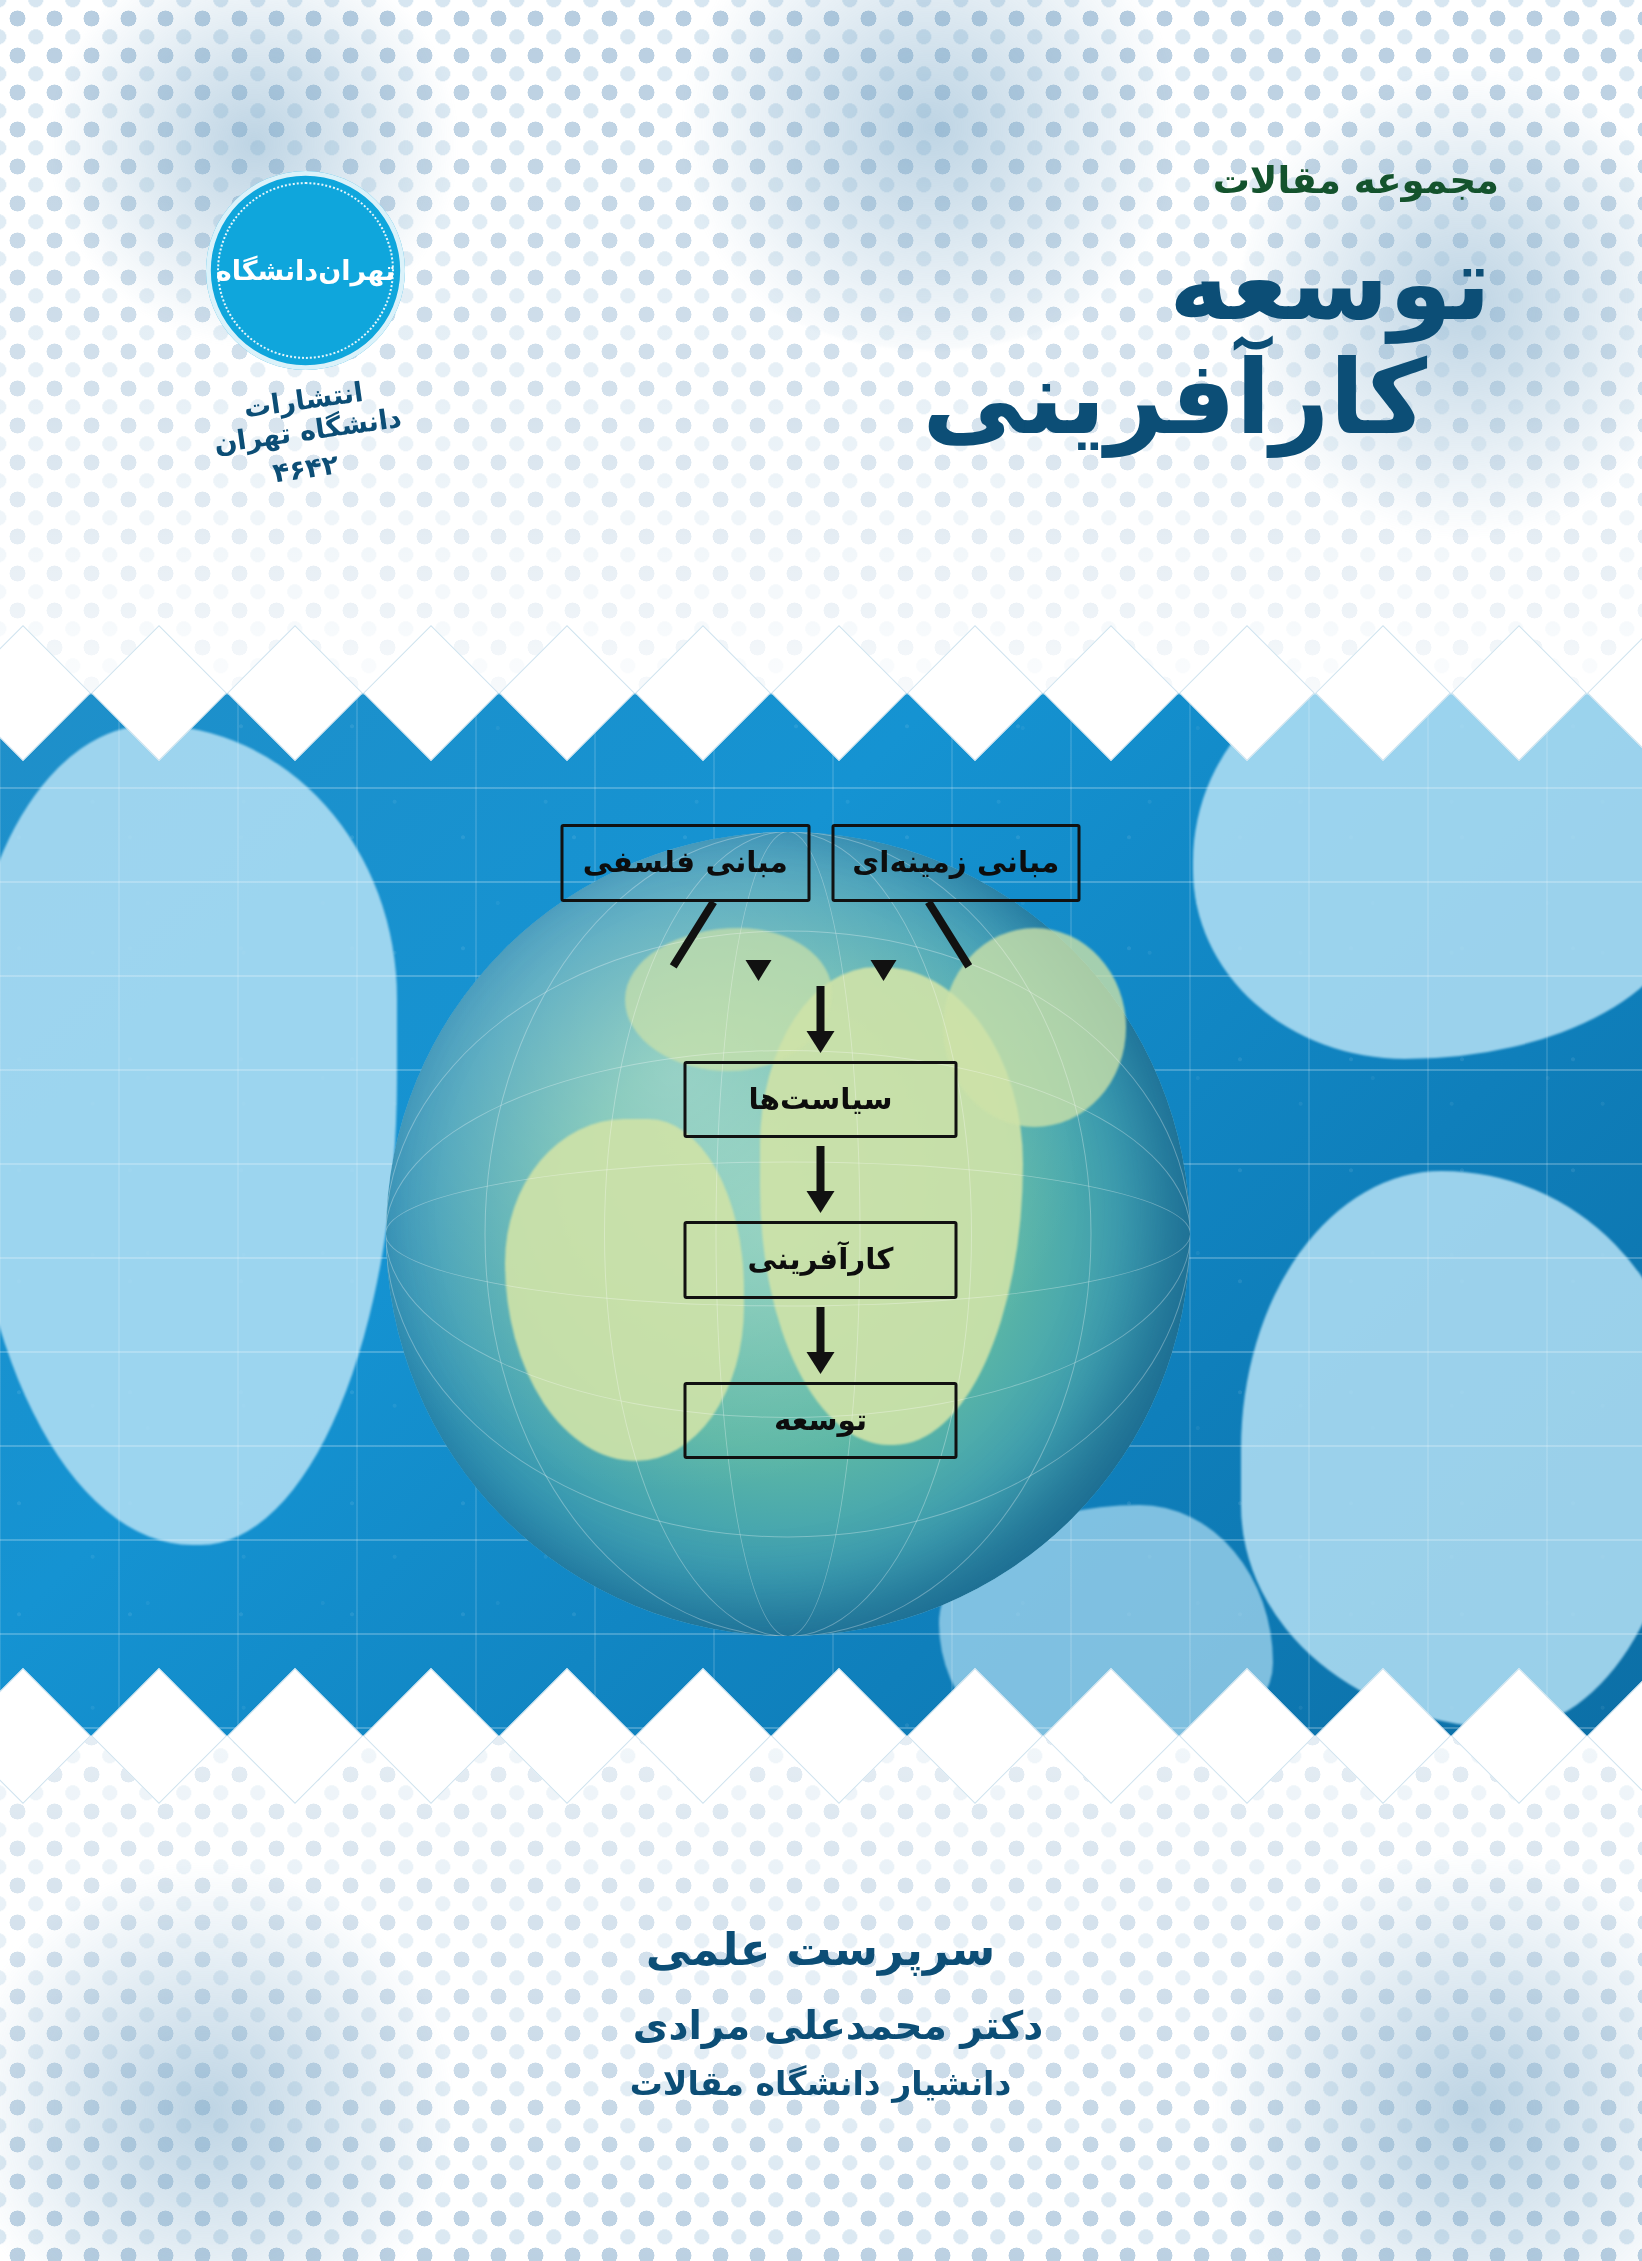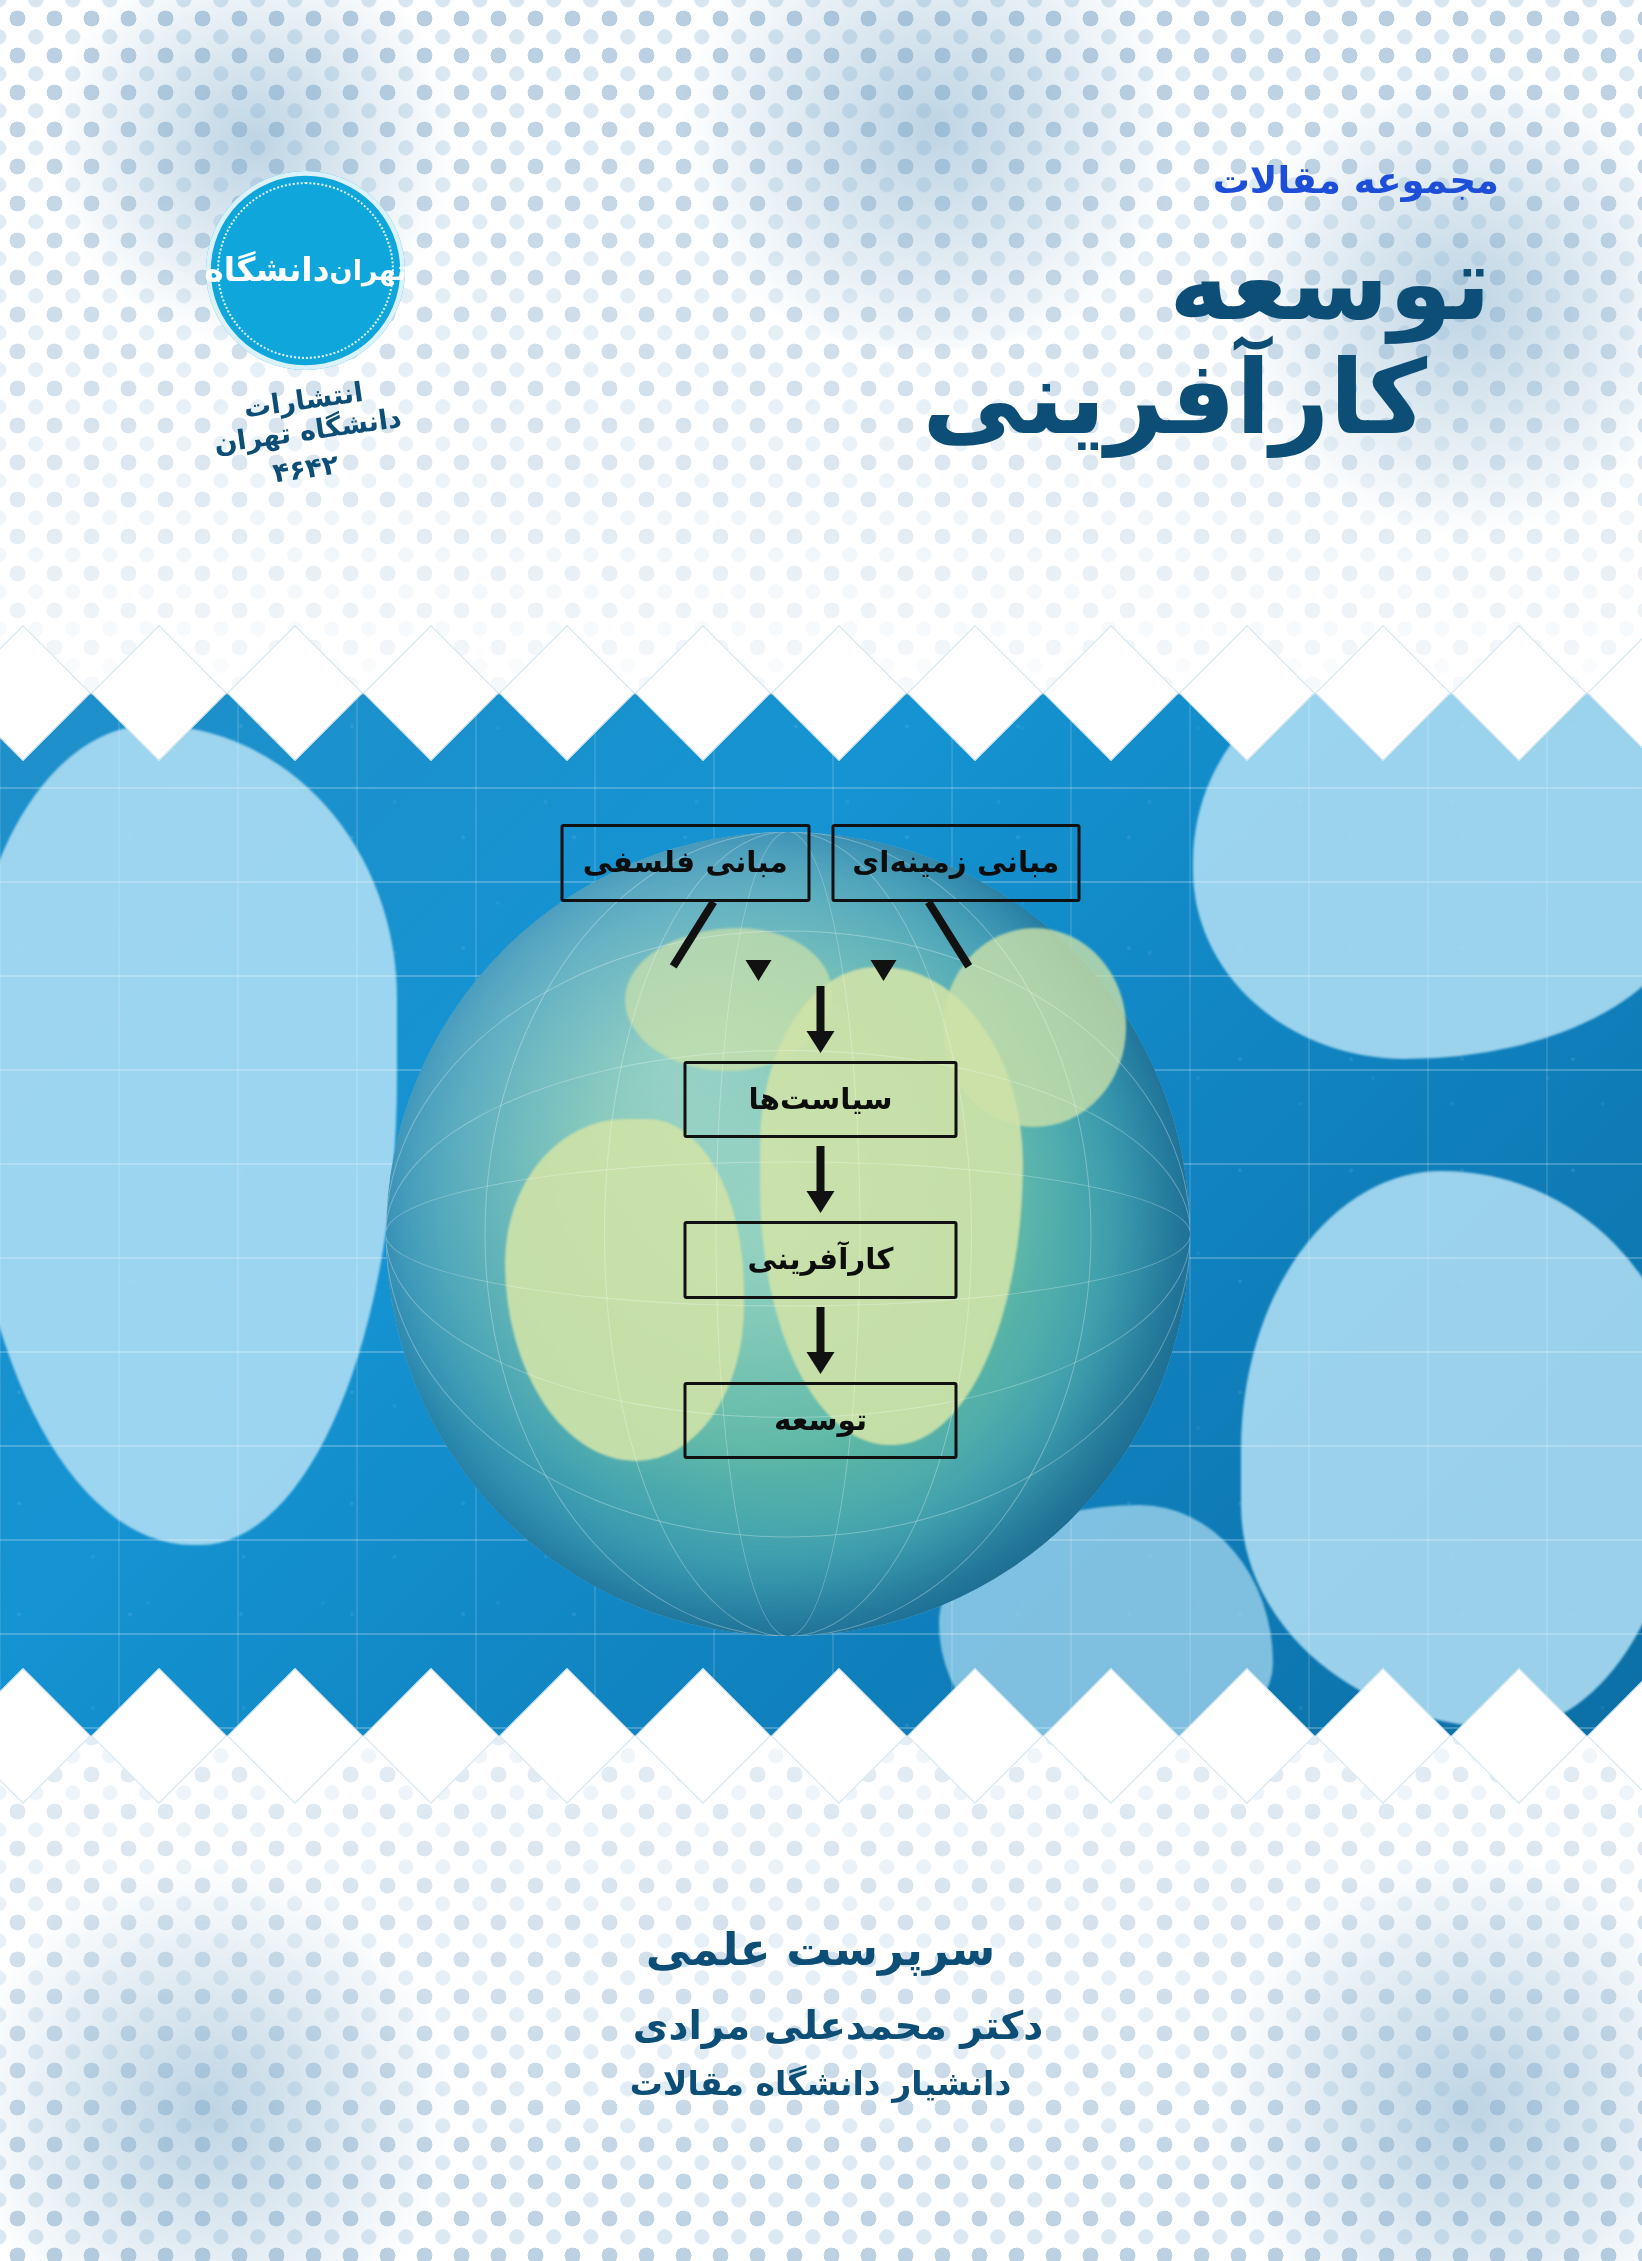--- a/index.html
+++ b/index.html
@@ -142,21 +142,21 @@
     box-sizing: border-box;
   }
 
   
   .series-label {
     position: absolute;
     right: 143px;
     top: 159px;
     font-size: 37px;
     font-weight: bold;
-    color: #1d4ed8;
+    color: #14532d;
     letter-spacing: 0.8px;
   }
   .title-lines {
     position: absolute;
     right: 119px;
     top: 227px;
     text-align: right;
     color: #0c4e76;
   }
   .title-lines div {
@@ -315,21 +315,21 @@
 
   <div class="dots-band dots-bottom"></div>
   <div class="dots-fade-bottom"></div>
   <div class="blob" style="left:-48px; bottom:-96px; width:510px; height:494px;"></div>
   <div class="blob" style="left:1210px;bottom:-111px; width:525px; height:525px;"></div>
 
   <div class="logo-wrap">
     <div class="logo-circle">
       <div class="logo-glyph">
         <span style="font-size:27px">تهران</span>
-        <span style="font-size:33px">دانشگاه</span>
+        <span style="font-size:27px">دانشگاه</span>
       </div>
     </div>
     <div class="logo-caption">انتشارات دانشگاه تهران</div>
     <div class="logo-code">۴۶۴۲</div>
   </div>
 
   <div class="series-label">مجموعه مقالات</div>
   <div class="title-lines">
     <div class="t2">توسعه</div>
     <div class="t3">کارآفرینی</div>

